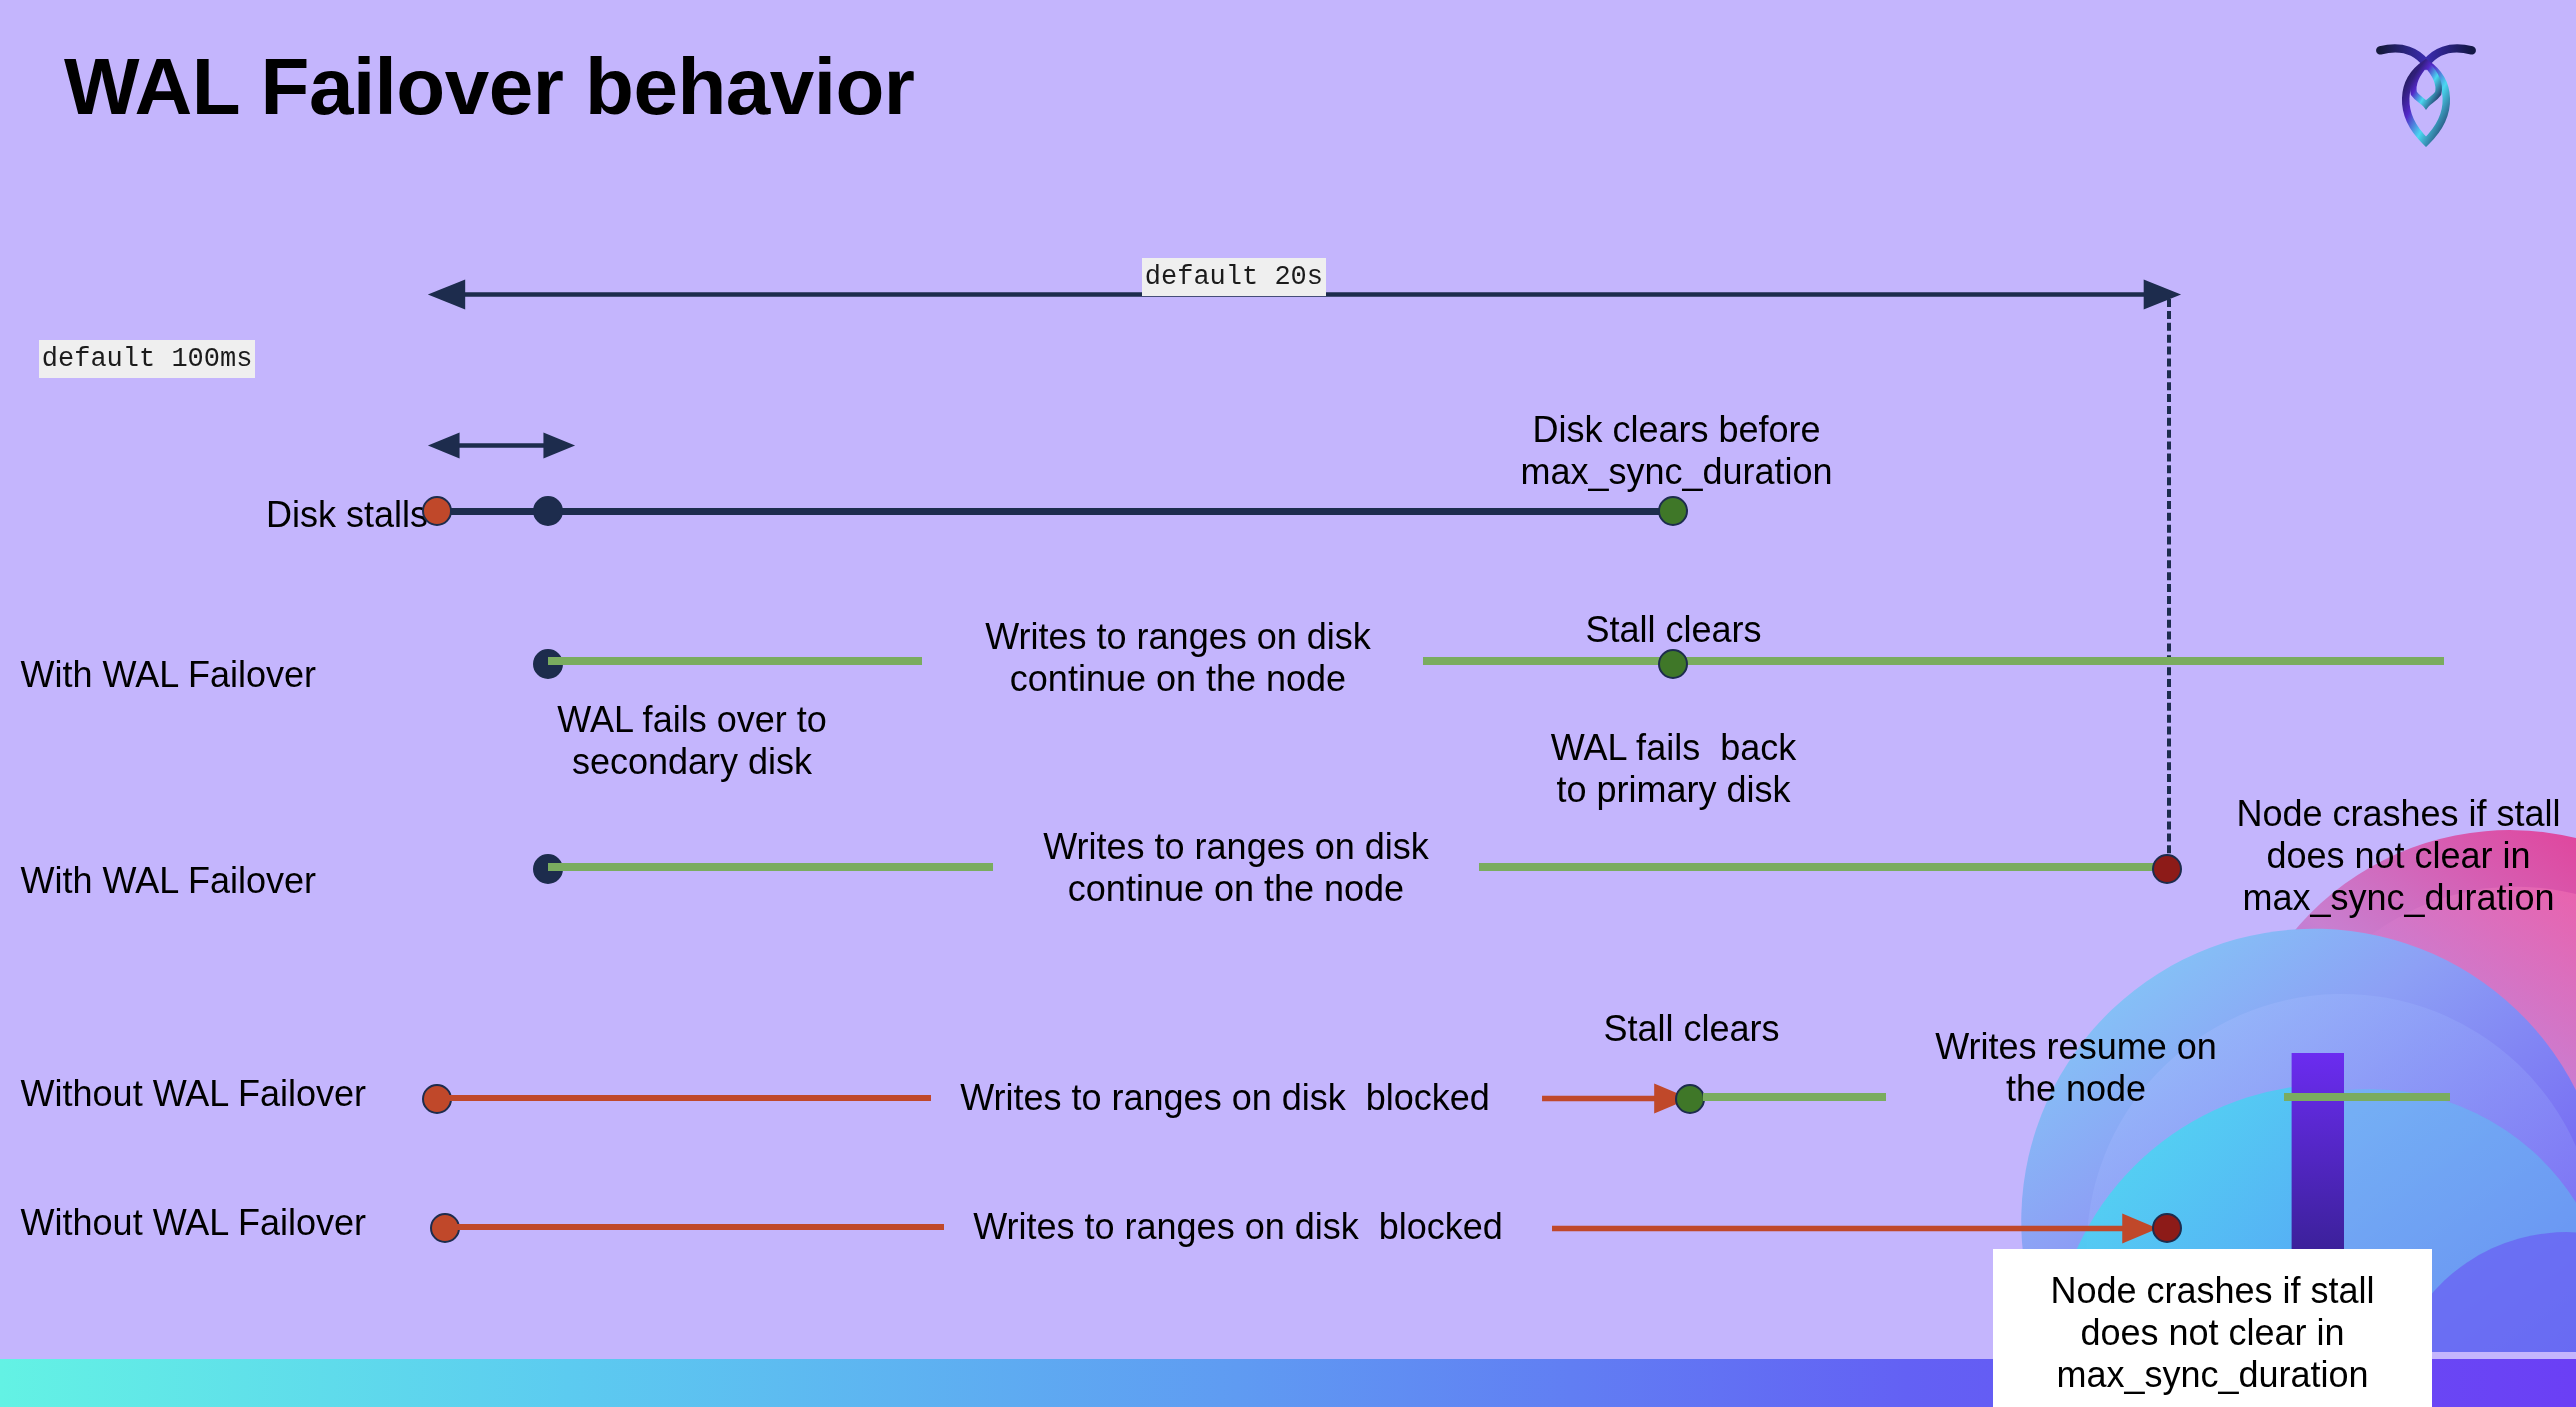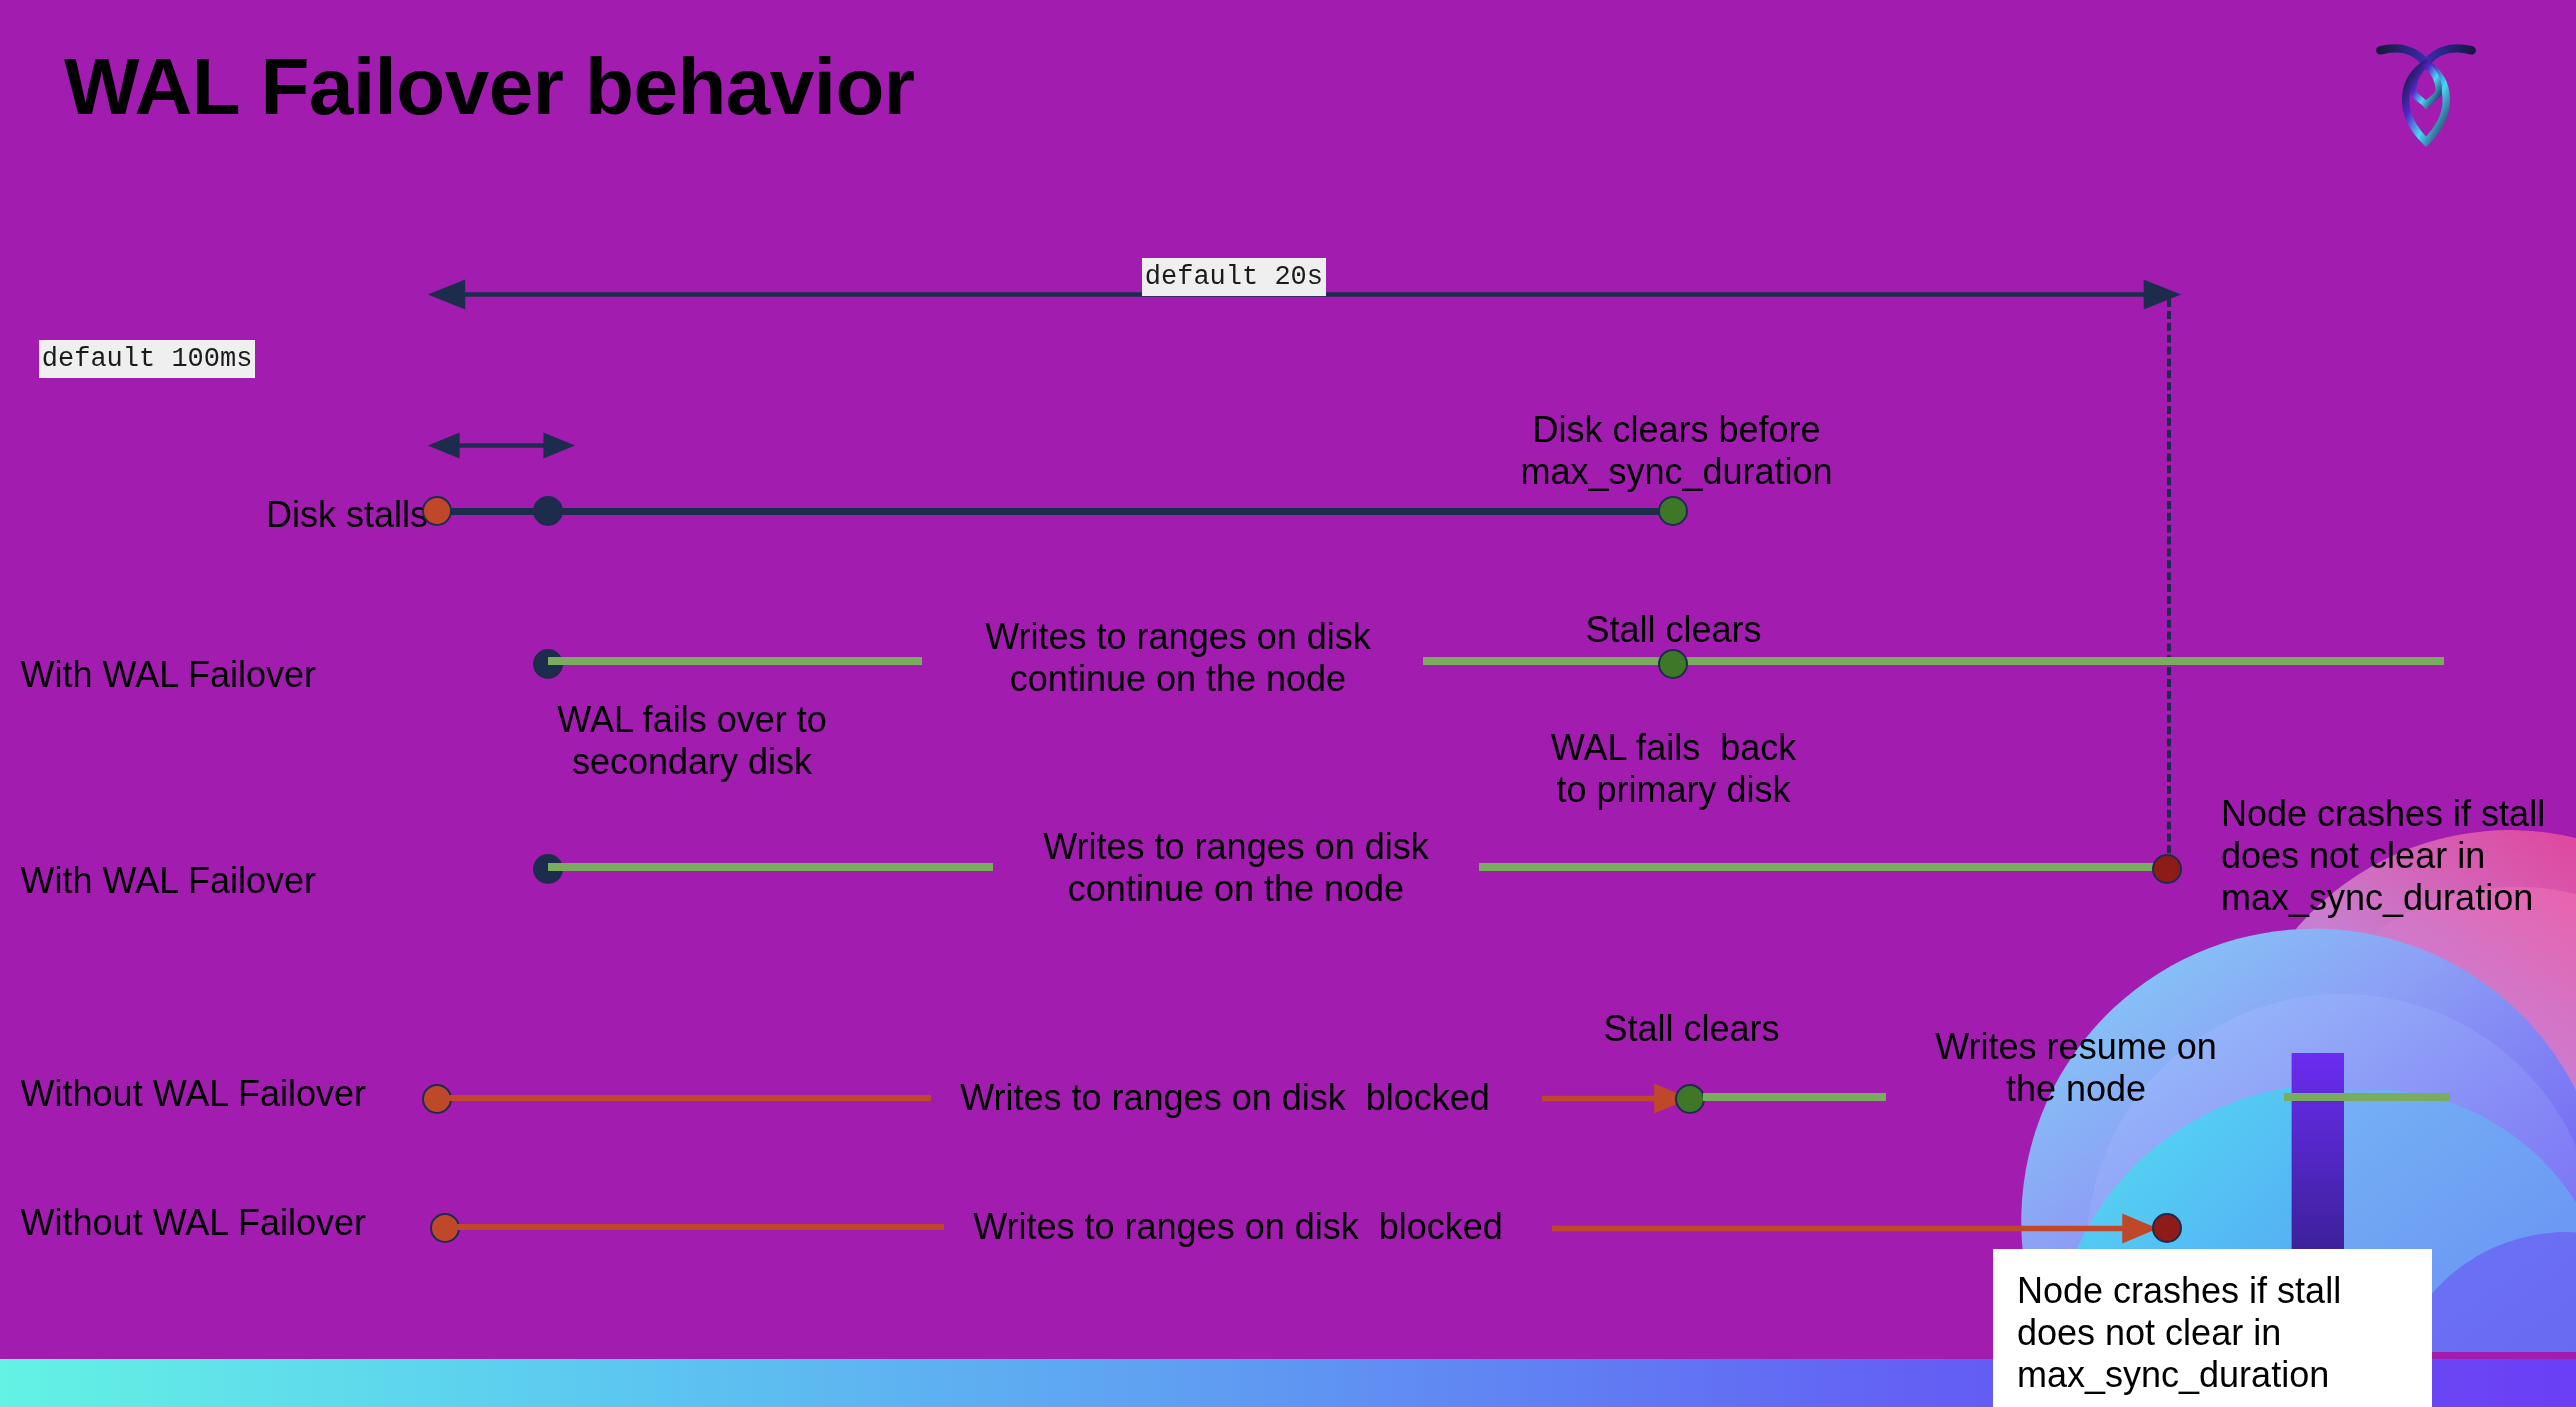--- a/index.html
+++ b/index.html
@@ -3,21 +3,21 @@
 <meta charset="utf-8">
 <style>
   html,body{margin:0;padding:0;}
   body{
     width:2576px;height:1408px;
     background:#ffffff;
     font-family:"Liberation Sans", sans-serif;
     overflow:hidden;
     position:relative;
   }
-  #slide{position:absolute;inset:0;overflow:hidden;background:#a21caf;}
+  #slide{position:absolute;inset:0;overflow:hidden;background:#c4b5fd;}
 
   
   .title{
     position:absolute;left:64px;top:45px;
     font-size:80px;font-weight:bold;color:#000000;
     letter-spacing:-0.5px;line-height:1.05;
     white-space:nowrap;
   }
 
   
@@ -32,21 +32,21 @@
     position:absolute;left:0;bottom:0;width:100%;height:49px;
     background:linear-gradient(90deg,#63f2e4 0%,#5ccbf0 22%,#5f9bf2 48%,#6361f4 74%,#6b3ff5 100%);
   }
 
   
   .lbl{
     position:absolute;color:#000;font-size:36px;line-height:1.17;
     font-family:"Liberation Sans", sans-serif;white-space:pre;
   }
   .lbl.c{text-align:center;}
-  .lbl.l{text-align:left;}
+  .lbl.l{text-align:center;}
 
   
   .code{
     position:absolute;font-family:"Liberation Mono", monospace;
     font-size:27px;line-height:1.34;color:#1b1b1b;
     background:#efefef;white-space:pre;padding:0.9px 2.8px;
   }
 
   
   .line{position:absolute;}

